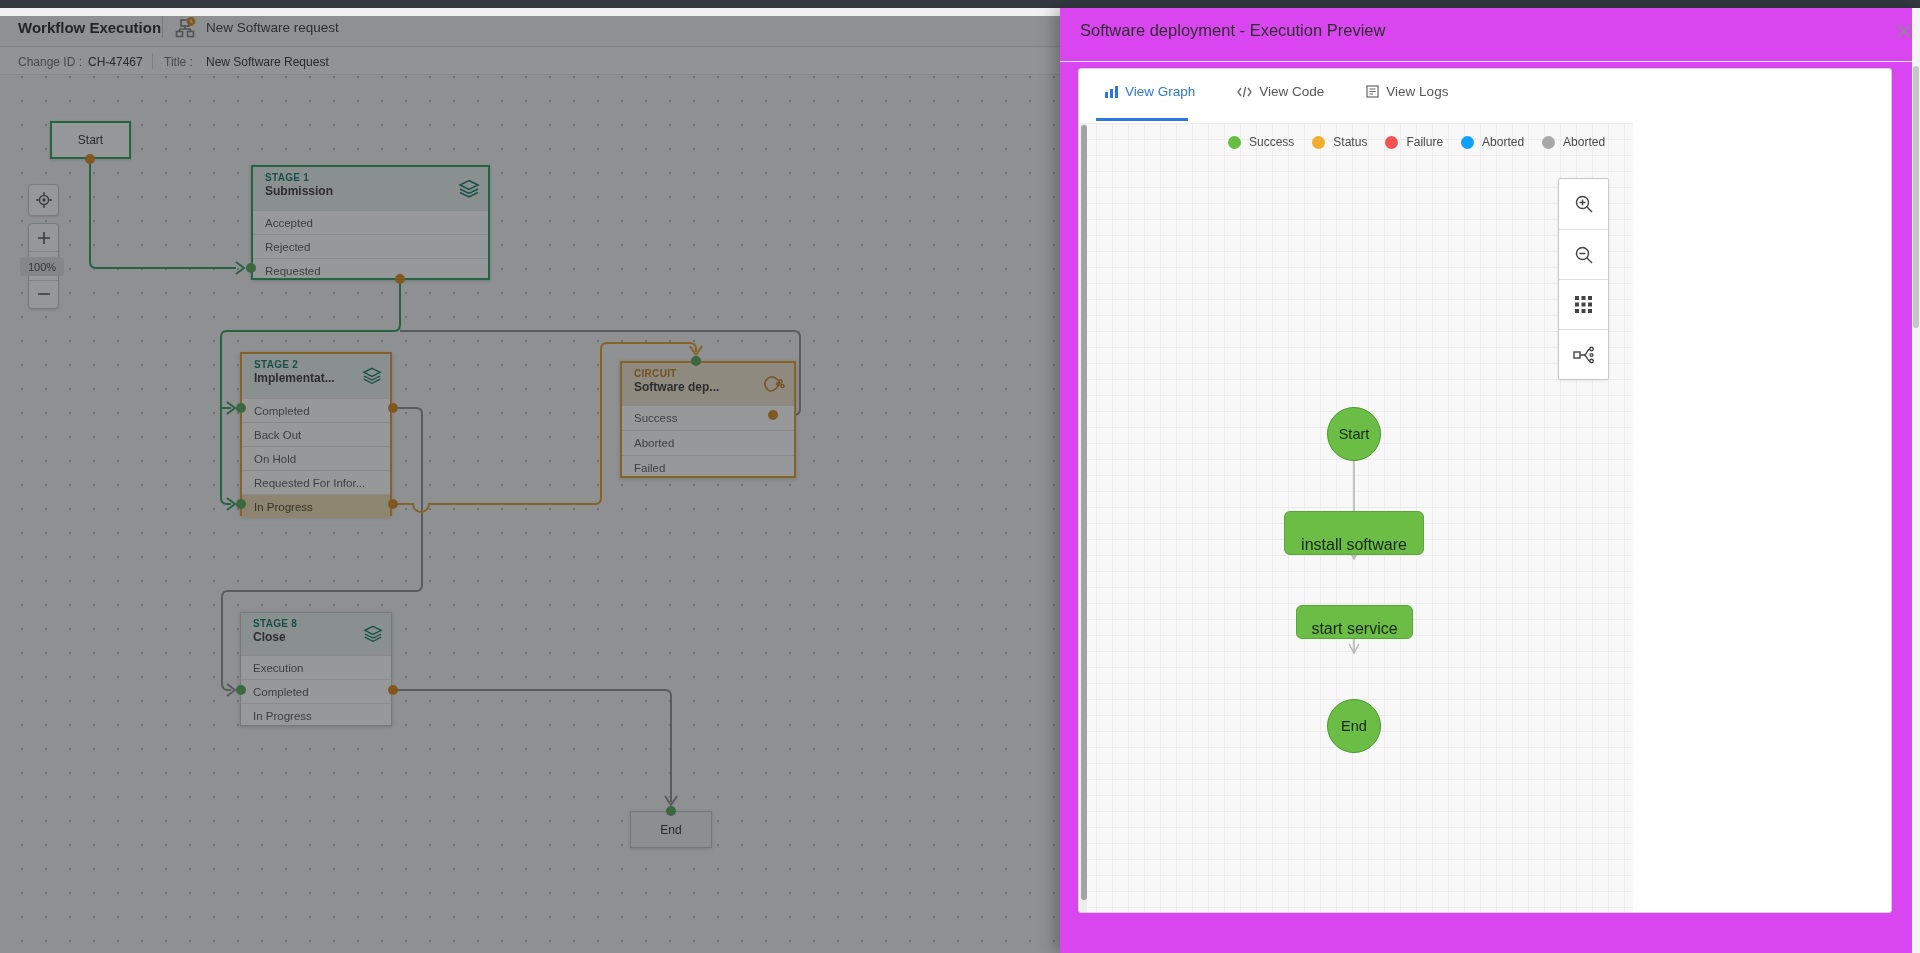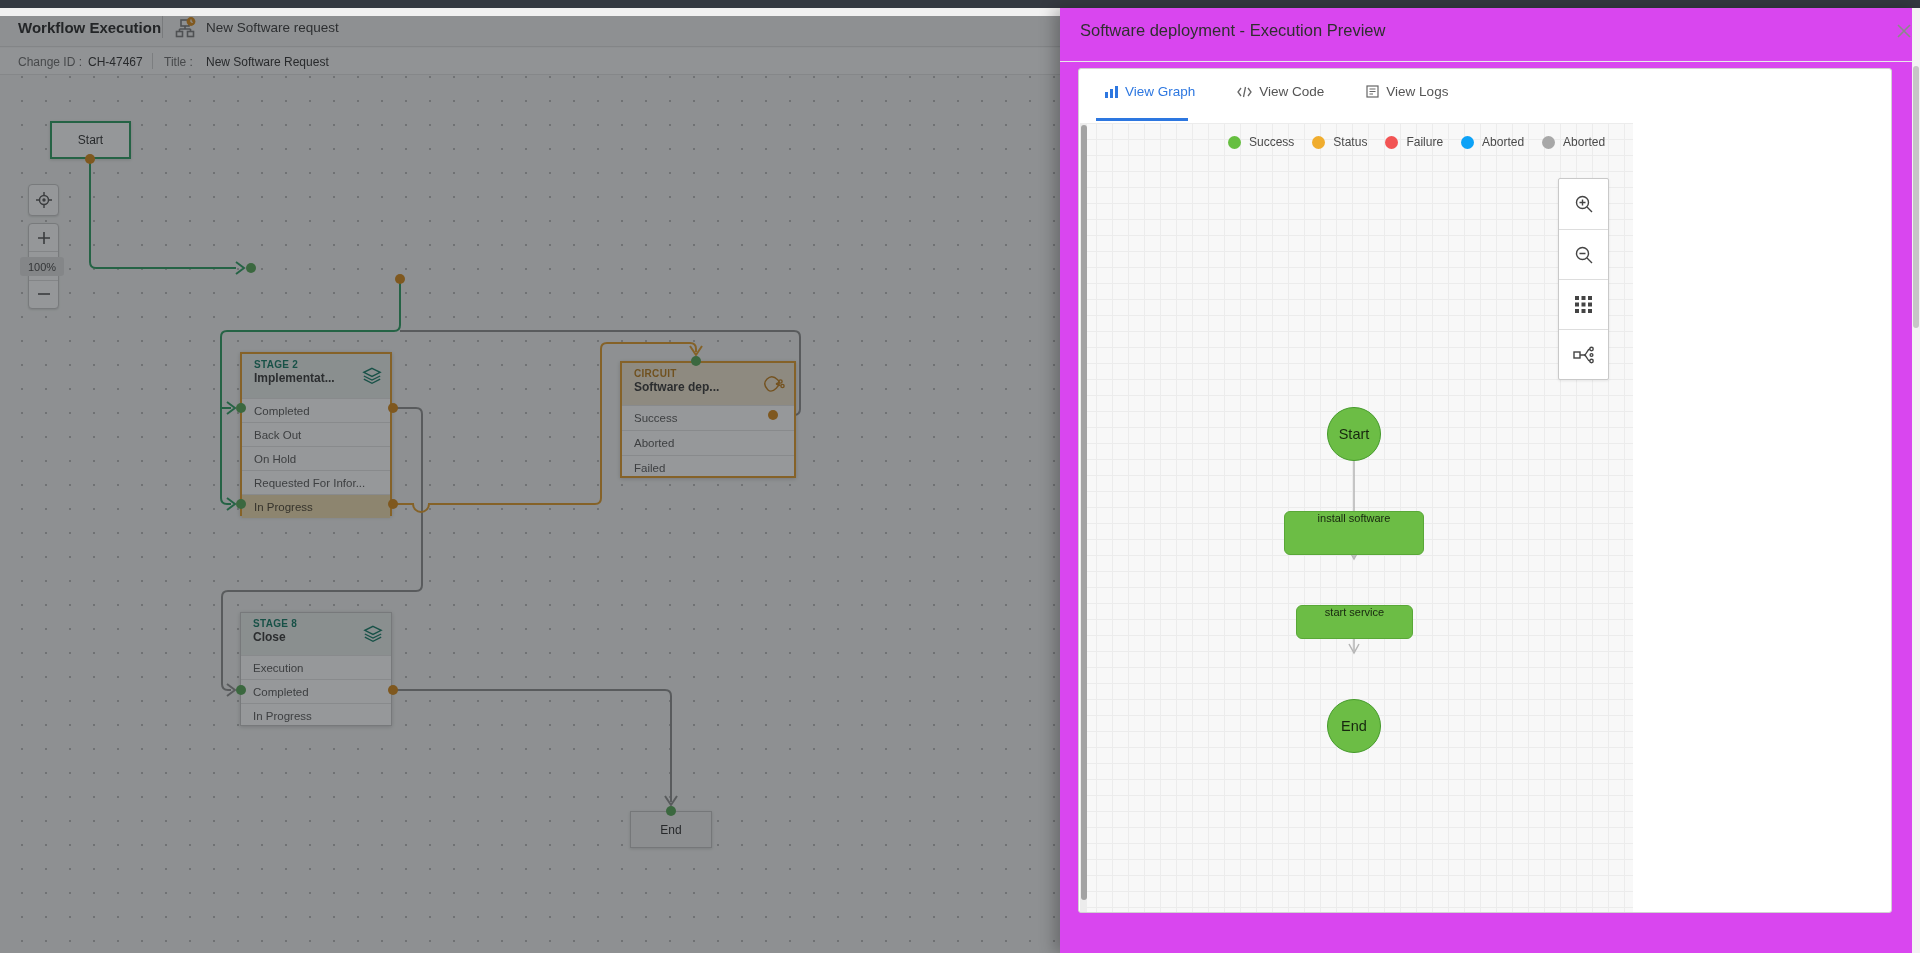--- a/index.html
+++ b/index.html
@@ -72,21 +72,21 @@
   .ldot { width:13px; height:13px; border-radius:50%; }
   .ld0{background:#66bf40;} .ld1{background:#f0ad2e;} .ld2{background:#f25454;} .ld3{background:#0da2f7;} .ld4{background:#a8a8a8;}
   .gtoolbar { position:absolute; left:478px; top:55px; width:51px; background:#fff; border:1px solid #c9c9c9;
     border-radius:2px; display:flex; flex-direction:column; box-shadow:0 1px 3px rgba(0,0,0,.08); }
   .gtoolbar > div { height:50px; display:flex; align-items:center; justify-content:center; color:#444; cursor:pointer; }
   .gtoolbar > div + div { border-top:1px solid #ddd; }
   .gnode-circle { position:absolute; width:54px; height:54px; border-radius:50%; background:#6cbd45;
     border:1.5px solid #459a2b; display:flex; align-items:center; justify-content:center;
     font-size:14.5px; color:#17270f; }
   .gnode-rect { position:absolute; background:#6cbd45; border:1px solid #59a837; border-radius:6px;
-    display:flex; align-items:flex-start; justify-content:center; font-size:11px; color:#17270f; }
+    display:flex; align-items:flex-end; justify-content:center; font-size:16px; color:#17270f; }
   #garrows { position:absolute; left:0; top:0; width:553px; height:789px; pointer-events:none; }
   
   #details { position:absolute; left:1640px; top:70px; width:242px; height:843px; background:#fff; overflow:hidden; }
   #details .heading { position:absolute; left:14px; top:52px; font-size:13.5px; font-weight:bold; color:#2f2f2f; }
   .drow { position:absolute; left:14px; width:220px; display:flex; font-size:12px; }
   .dlabel { width:58px; color:#8a8a8a; flex:none; }
   .dcolon { color:#8a8a8a; }
   .dval { font-weight:bold; color:#33475c; line-height:19px; }
   .status-success { position:absolute; left:14px; font-size:13px; font-weight:bold; color:#43a047; }
   .json { position:absolute; left:12px; width:226px; overflow:hidden; }
@@ -157,20 +157,36 @@
   </svg>
 
   <div class="node-box" style="left:50px;top:113px;width:81px;height:38px;border:2px solid #2f9e63;z-index:5">
     <span>Start</span>
   </div>
 
   <div class="node-box" style="left:630px;top:803px;width:82px;height:37px;border:1px solid #c2c2c2;background:#ececec;z-index:5">
     <span>End</span>
   </div>
 
+  <div class="card" style="left:251px;top:157px;width:239px;height:115px;border:2px solid #2f9e63;z-index:5">
+    <div class="chead head-teal" style="height:43px">
+      <div class="kind teal">STAGE 1</div>
+      <div class="cname">Submission</div>
+      <span class="cicon">
+        <svg width="22" height="19" viewBox="0 0 22 19" fill="none" stroke="#177c67" stroke-width="1.5">
+          <path d="M11 1 L20 5.5 L11 10 L2 5.5 Z"></path>
+            <path d="M2 9.5 L11 14 L20 9.5"></path>
+            <path d="M2 13 L11 17.5 L20 13"></path>
+        </svg>
+      </span>
+    </div>
+    <div class="crow">Accepted</div>
+    <div class="crow">Rejected</div>
+    <div class="crow">Requested</div>
+  </div>
 
   <div class="card" style="left:240px;top:344px;width:152px;height:164px;border:2px solid #df9c2e;z-index:5">
     <div class="chead head-teal" style="height:44px">
       <div class="kind teal">STAGE 2</div>
       <div class="cname">Implementat...</div>
       <span class="cicon">
         <svg width="20" height="18" viewBox="0 0 22 19" fill="none" stroke="#177c67" stroke-width="1.5">
           <path d="M11 1 L20 5.5 L11 10 L2 5.5 Z"></path>
             <path d="M2 9.5 L11 14 L20 9.5"></path>
             <path d="M2 13 L11 17.5 L20 13"></path>

